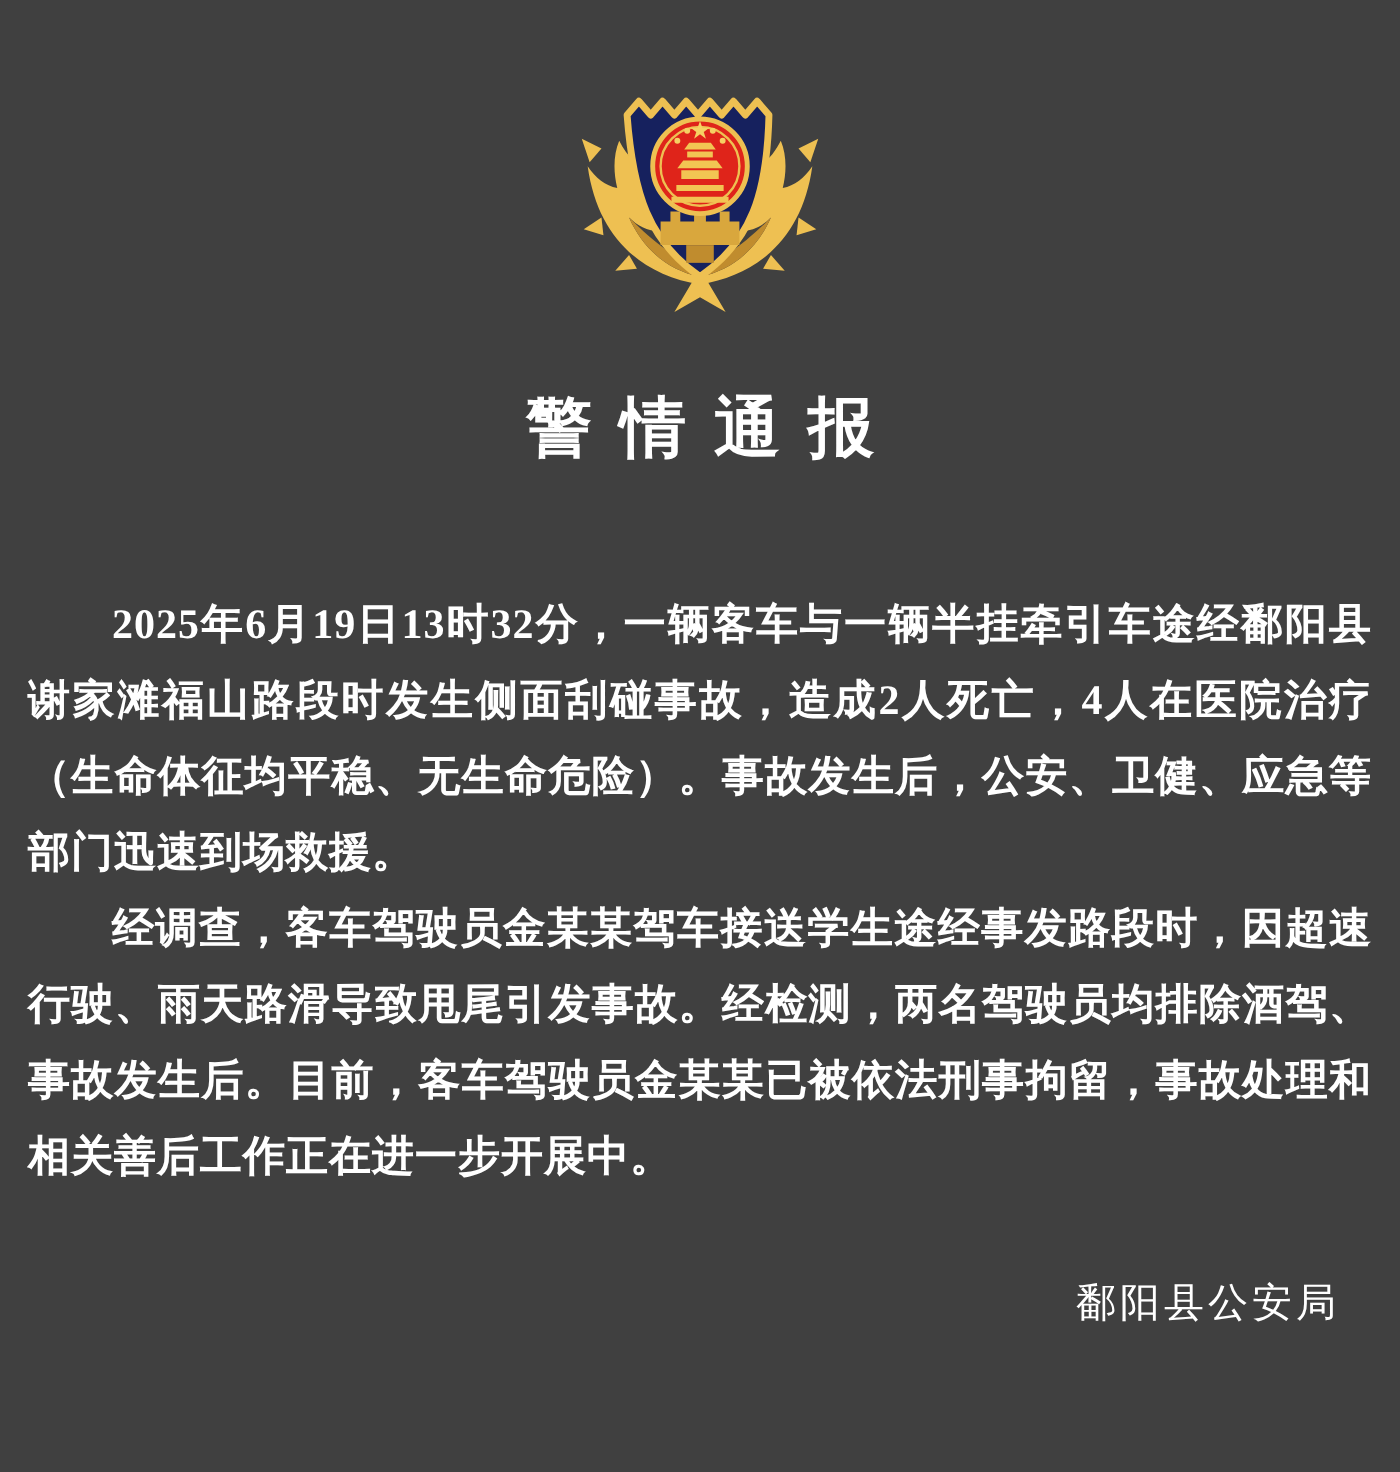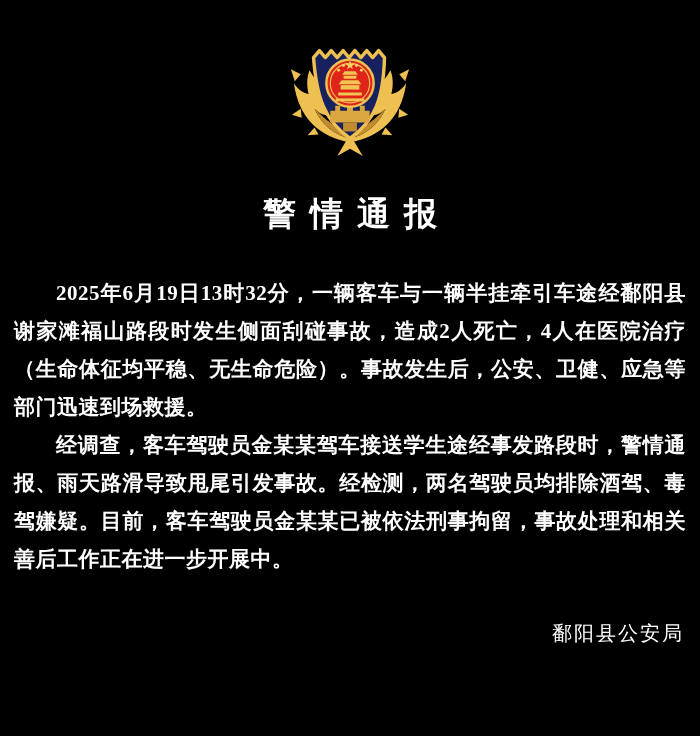--- a/index.html
+++ b/index.html
@@ -3,21 +3,21 @@
 <meta charset="utf-8">
 <style>
   * { margin: 0; padding: 0; box-sizing: border-box; }
   html, body { width: 700px; }
   body { font-family: "Liberation Sans", "DejaVu Sans", sans-serif; }
 
   .page {
     position: relative;
     width: 700px;
     height: 736px;
-    background: #000000;
+    background: #404040;
     color: #ffffff;
     overflow: hidden;
   }
 
   .badge-wrap {
     padding-top: 26px;
     text-align: center;
   }
   .badge-wrap svg { display: inline-block; }
 
@@ -27,39 +27,39 @@
     font-family: "Liberation Serif", "DejaVu Serif", serif;
     font-weight: 700;
     font-size: 33px;
     line-height: 36px;
     letter-spacing: 14px;
     padding-left: 14px; 
     color: #ffffff;
   }
 
   .notice-body {
-    margin-top: 42px;
+    margin-top: 60px;
     padding: 0 14px;
     font-family: "Liberation Serif", "DejaVu Serif", serif;
     font-weight: 700;
     font-size: 21px;
     line-height: 38px;
     letter-spacing: 0.5px;
     text-align: justify;
     text-justify: inter-character;
     color: #ffffff;
   }
   .notice-body p {
     text-indent: 2em;
     margin: 0;
   }
 
   .signature {
     margin-top: 38px;
-    padding-right: 3px;
+    padding-right: 17px;
     text-align: right;
     font-family: "Liberation Sans", "DejaVu Sans", sans-serif;
     color: #ffffff;
   }
   .signature .agency {
     font-size: 20px;
     font-weight: 500;
     letter-spacing: 2px;
     line-height: 35px;
     margin-right: 13px;
@@ -122,20 +122,20 @@
         <path d="M58,67.5 h24 v3 h-24 Z"></path>
         <path d="M55.5,73.5 h29 v3 h-29 Z"></path>
       </g>
     </svg>
   </div>
 
   <h1 class="notice-title">警情通报</h1>
 
   <div class="notice-body">
     <p>2025年6月19日13时32分，一辆客车与一辆半挂牵引车途经鄱阳县谢家滩福山路段时发生侧面刮碰事故，造成2人死亡，4人在医院治疗（生命体征均平稳、无生命危险）。事故发生后，公安、卫健、应急等部门迅速到场救援。</p>
-    <p>经调查，客车驾驶员金某某驾车接送学生途经事发路段时，警情通报、雨天路滑导致甩尾引发事故。经检测，两名驾驶员均排除酒驾、毒驾嫌疑。目前，客车驾驶员金某某已被依法刑事拘留，事故处理和相关善后工作正在进一步开展中。</p>
+    <p>经调查，客车驾驶员金某某驾车接送学生途经事发路段时，因超速行驶、雨天路滑导致甩尾引发事故。经检测，两名驾驶员均排除酒驾、事故发生后。目前，客车驾驶员金某某已被依法刑事拘留，事故处理和相关善后工作正在进一步开展中。</p>
   </div>
 
   <div class="signature">
     <div class="agency">鄱阳县公安局</div>
   </div>
 
 </div>
 
 </body></html>

